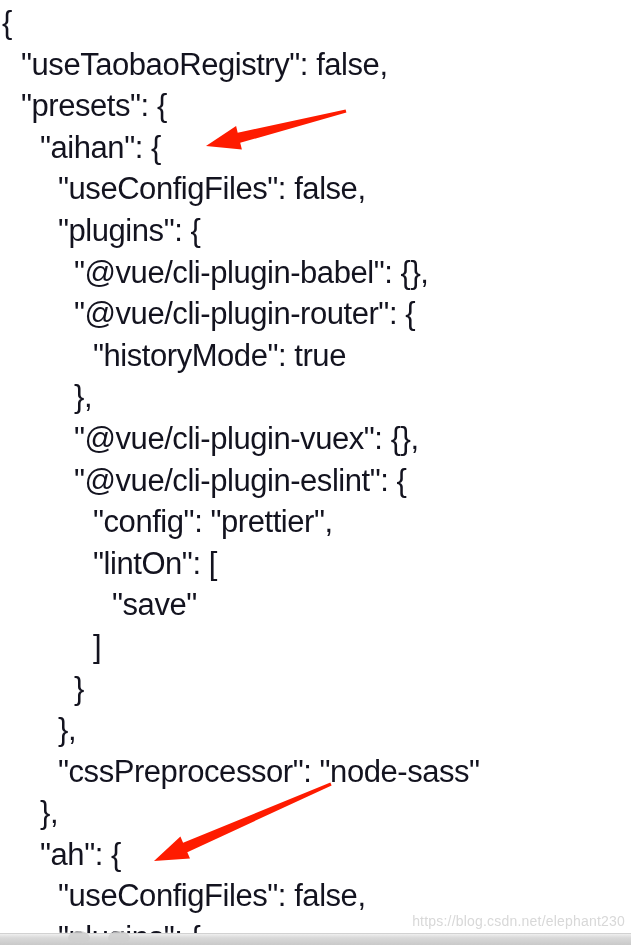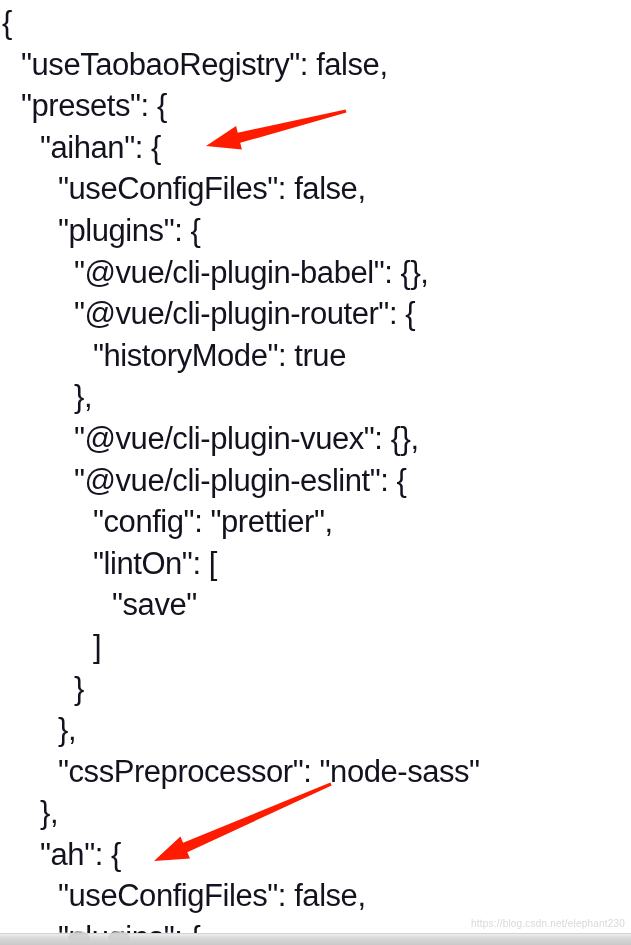--- a/index.html
+++ b/index.html
@@ -78,21 +78,21 @@
   }
   #taskbar-dot-1 { left: 68px; }
   #taskbar-dot-2 { left: 108px; }
 
   
   #watermark {
     position: absolute;
     right: 6px;
     bottom: 16px;
     font-family: "Liberation Sans", sans-serif;
-    font-size: 10px;
+    font-size: 14px;
     color: #d8d8d8;
     letter-spacing: .2px;
     user-select: none;
   }
 </style>
 </head>
 <body>
 
 <div id="screen">
 

